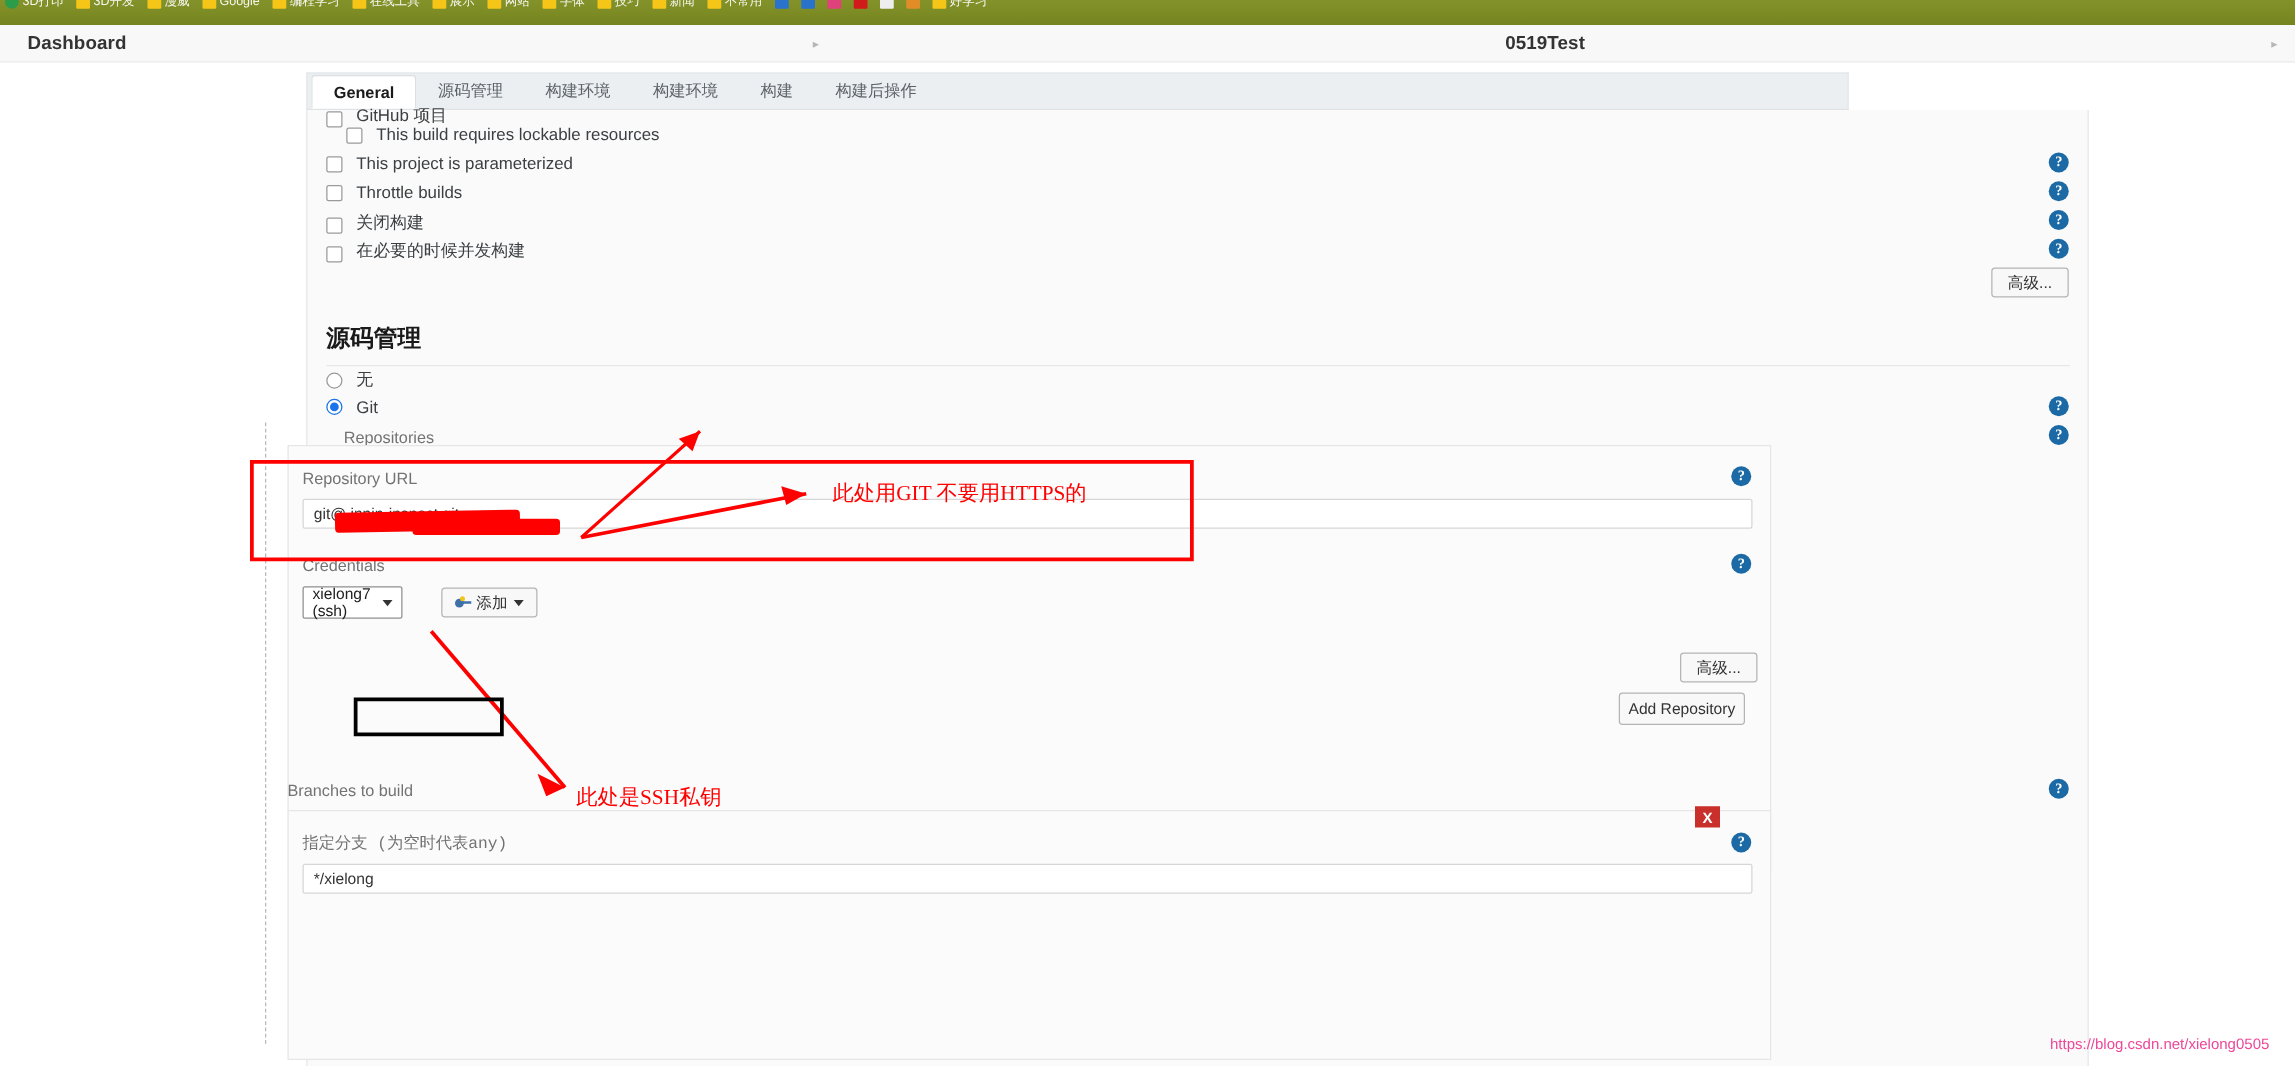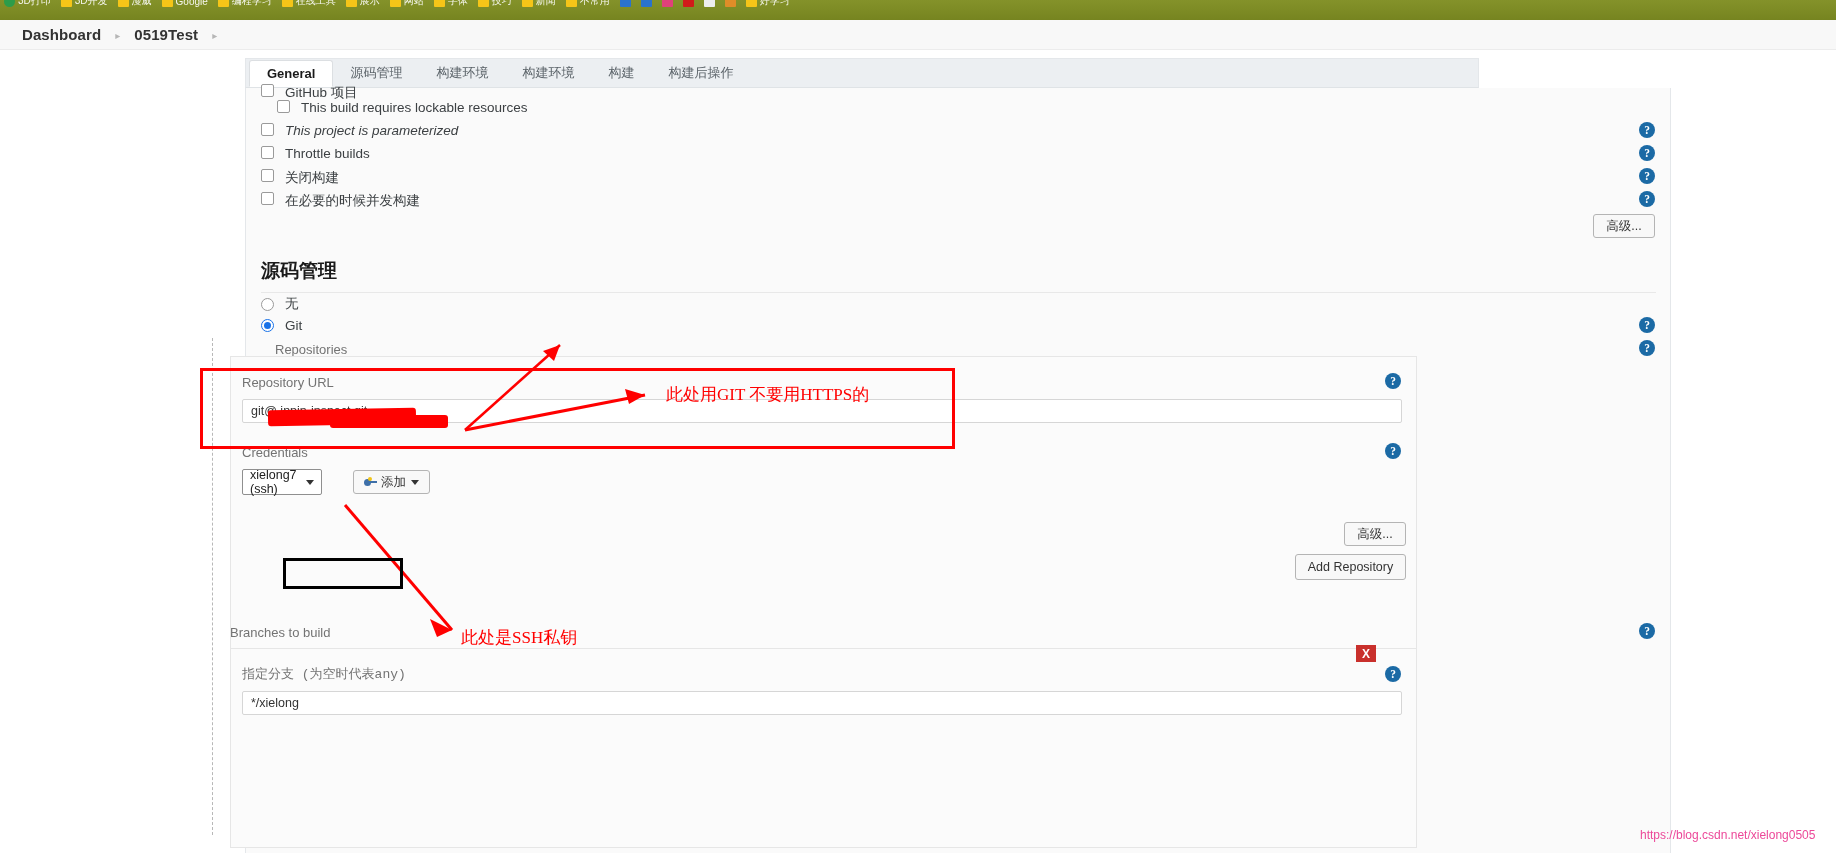--- a/index.html
+++ b/index.html
@@ -46,20 +46,21 @@
   .bm-lbl { opacity: .92; }
 
   
   #breadcrumb-bar {
     position: absolute; top: 20px; left: 0;
     width: 1836px; height: 30px;
     background: #f8f8f8;
     border-bottom: 1px solid #ececec;
     display: flex; align-items: center;
     padding-left: 22px;
+    justify-content: space-between;
   }
   .crumb {
     font-size: 15px; font-weight: bold;
     color: #333333;
     letter-spacing: .1px;
   }
   .crumb-sep {
     color: #b6b6b6;
     font-size: 10px;
     margin: 0 14px;
@@ -100,21 +101,21 @@
     width: 1426px; height: 765px;
     background: #fafafa;
     border-left: 1px solid #e4e7ea;
     border-right: 1px solid #e4e7ea;
   }
 
   
   .cb-row {
     position: absolute;
     left: 15px;
-    display: flex; align-items: flex-start;
+    display: flex; align-items: flex-end;
     gap: 11px;
     font-size: 13.5px;
     color: #3c4043;
   }
   .cbx {
     width: 13px; height: 13px;
     border: 1px solid #9a9a9a;
     border-radius: 2px;
     background: #ffffff;
     flex: 0 0 auto;
@@ -381,21 +382,21 @@
 <div id="config-panel">
 
   <div class="cb-row" style="top:-4px;">
     <span class="cbx"></span>
     <span>GitHub 项目</span>
   </div>
   <div class="cb-row" style="top:12px;padding-left:16px;">
     <span class="cbx"></span>
     <span>This build requires lockable resources</span>
   </div>
-  <div class="cb-row" style="top:35px;font-style:italic;">
+  <div class="cb-row" style="top:35px;">
     <span class="cbx"></span>
     <span>This project is parameterized</span>
   </div>
   <div class="cb-row" style="top:58px;">
     <span class="cbx"></span>
     <span>Throttle builds</span>
   </div>
   <div class="cb-row" style="top:81px;">
     <span class="cbx"></span>
     <span>关闭构建</span>
@@ -443,21 +444,21 @@
   </div>
   <div class="jbtn" style="left:107px; top:382px; width:77px; height:24px;">
     <span class="key-icon">
         <span class="key-dot"></span>
       </span>
     <span>添加</span>
     <span class="caret-down"></span>
   </div>
 
   <div class="jbtn" style="left:1098px; top:434px; width:62px; height:24px;">高级...</div>
-  <div class="jbtn" style="left:1049px; top:466px; width:111px; height:26px;">Add Repository</div>
+  <div class="jbtn" style="left:1049px; top:466px; width:101px; height:26px;">Add Repository</div>
 
   <div class="blk-label" style="left:-16px; top:537px;">Branches to build</div>
   <div class="help" style="top:535px; right:15px;">?</div>
 
   <div class="setting-block" style="left:-16px; top:560px; width:1187px; height:200px;"></div>
   <div class="blk-label" style="left:-4px; top:577px;font-family:Liberation Mono, monospace;">指定分支 (为空时代表any)</div>
   <div class="help" style="top:578px; left:1139px;">?</div>
   <div class="xbadge" style="top:557px; left:1110px;">X</div>
 
   <div class="txtfield" style="left:-4px; top:603px; width:1160px; height:24px;">

